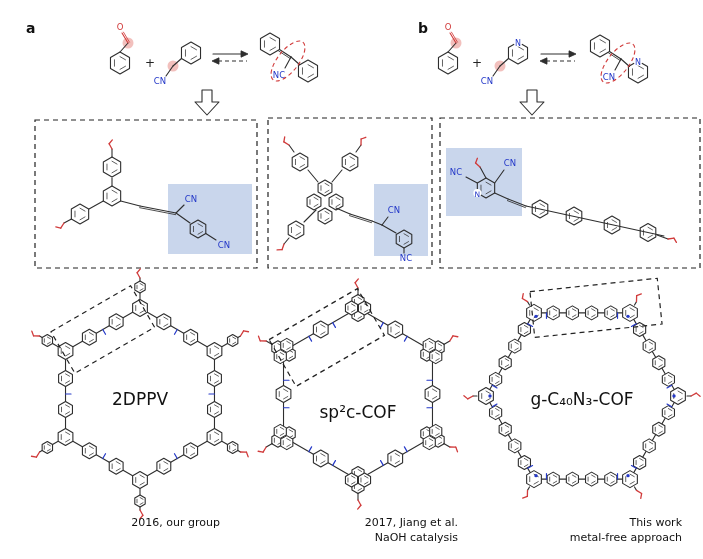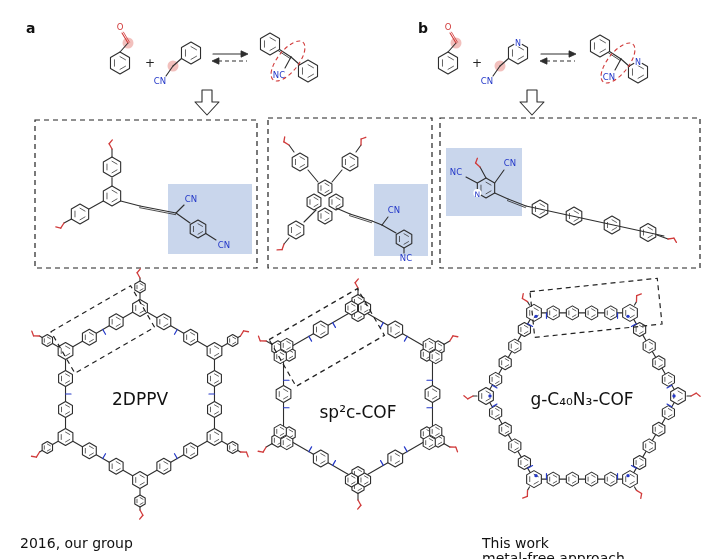--- a/index.html
+++ b/index.html
@@ -1,21 +1,21 @@
 <!DOCTYPE html>
 <html><head>
 <meta charset="utf-8">
 <style>
   html,body{margin:0;padding:0;background:#fff;}
   .fig{position:relative;width:703px;height:559px;background:#fff;overflow:hidden;
        font-family:"DejaVu Sans","Liberation Sans",sans-serif;color:#111;}
   #art{position:absolute;left:0;top:0;}
   .plabel{position:absolute;font-size:14px;font-weight:bold;}
   .fwname{position:absolute;width:160px;text-align:center;font-size:17px;}
-  .caption{position:absolute;top:536px;width:200px;text-align:left;font-size:14px;line-height:15px;}
+  .caption{position:absolute;top:515px;width:200px;text-align:right;font-size:11px;line-height:15px;}
 </style>
 </head>
 <body>
 
 <div class="fig">
   <svg id="art" width="703" height="559" viewBox="0 0 703 559">
       <g>
         <circle cx="128" cy="43" r="5.5" fill="#efb0ac" opacity="0.8"></circle>
         <polygon points="120,52 129.52627944162882,57.5 129.52627944162882,68.5 120,74 110.47372055837118,68.5 110.47372055837117,57.5" stroke="#2e2e2e" fill="none" stroke-width="1.1" stroke-linejoin="round"></polygon>
         <line x1="120" y1="56.62" x2="125.5252420761447" y2="59.81" stroke="#2e2e2e" stroke-width="0.75" stroke-linecap="round"></line>
@@ -694,17 +694,21 @@
   <div class="plabel" style="left:26px;top:20px">a</div>
   <div class="plabel" style="left:418px;top:20px">b</div>
 
   <div class="fwname" style="left:60px;top:389px">2DPPV</div>
   <div class="fwname" style="left:278px;top:402px">sp²c-COF</div>
   <div class="fwname" style="left:502px;top:389px">g-C₄₀N₃-COF</div>
 
   <div class="caption" style="left:20px">
     <div>2016, our group</div>
   </div>
+  <div class="caption" style="left:258px">
+    <div>2017, Jiang et al.</div>
+    <div>NaOH catalysis</div>
+  </div>
   <div class="caption" style="left:482px">
     <div>This work</div>
     <div>metal-free approach</div>
   </div>
 </div>
 
 </body></html>

